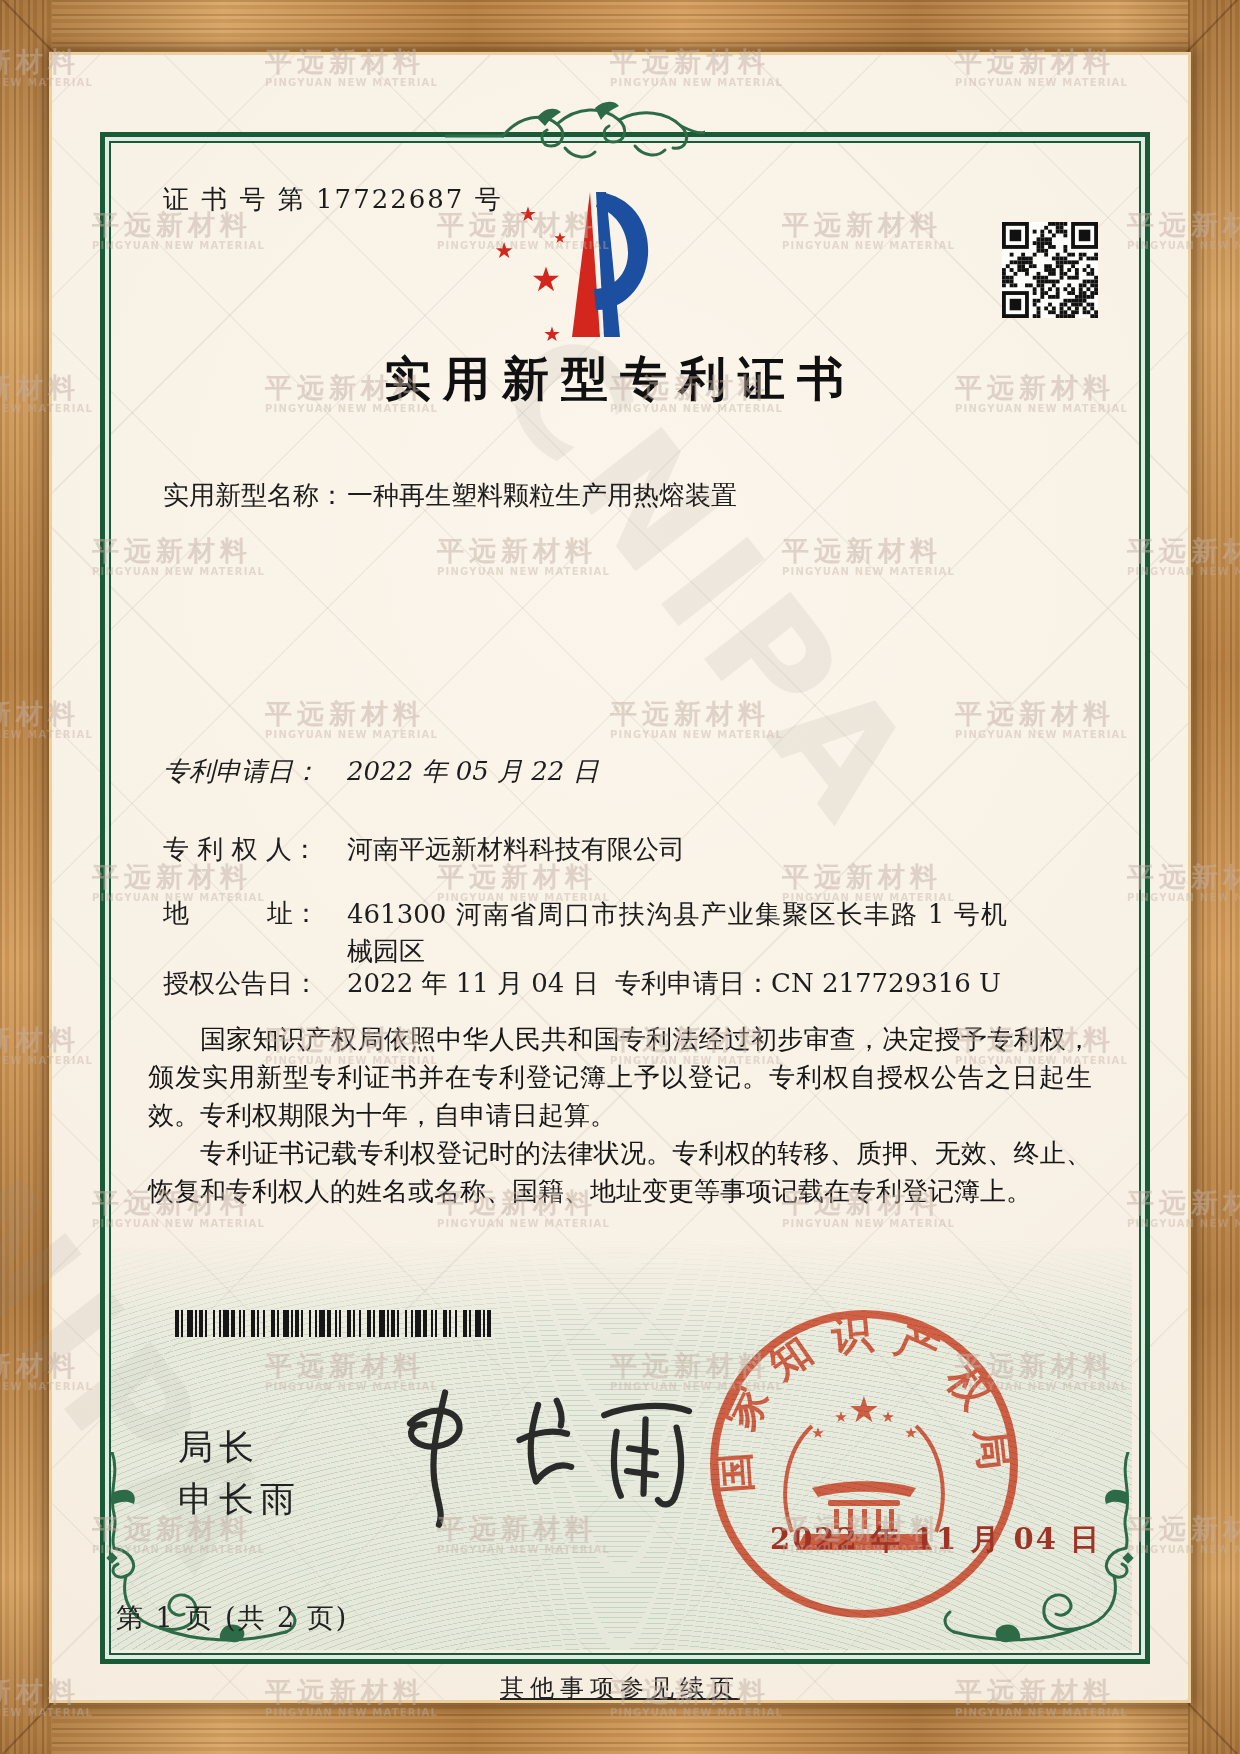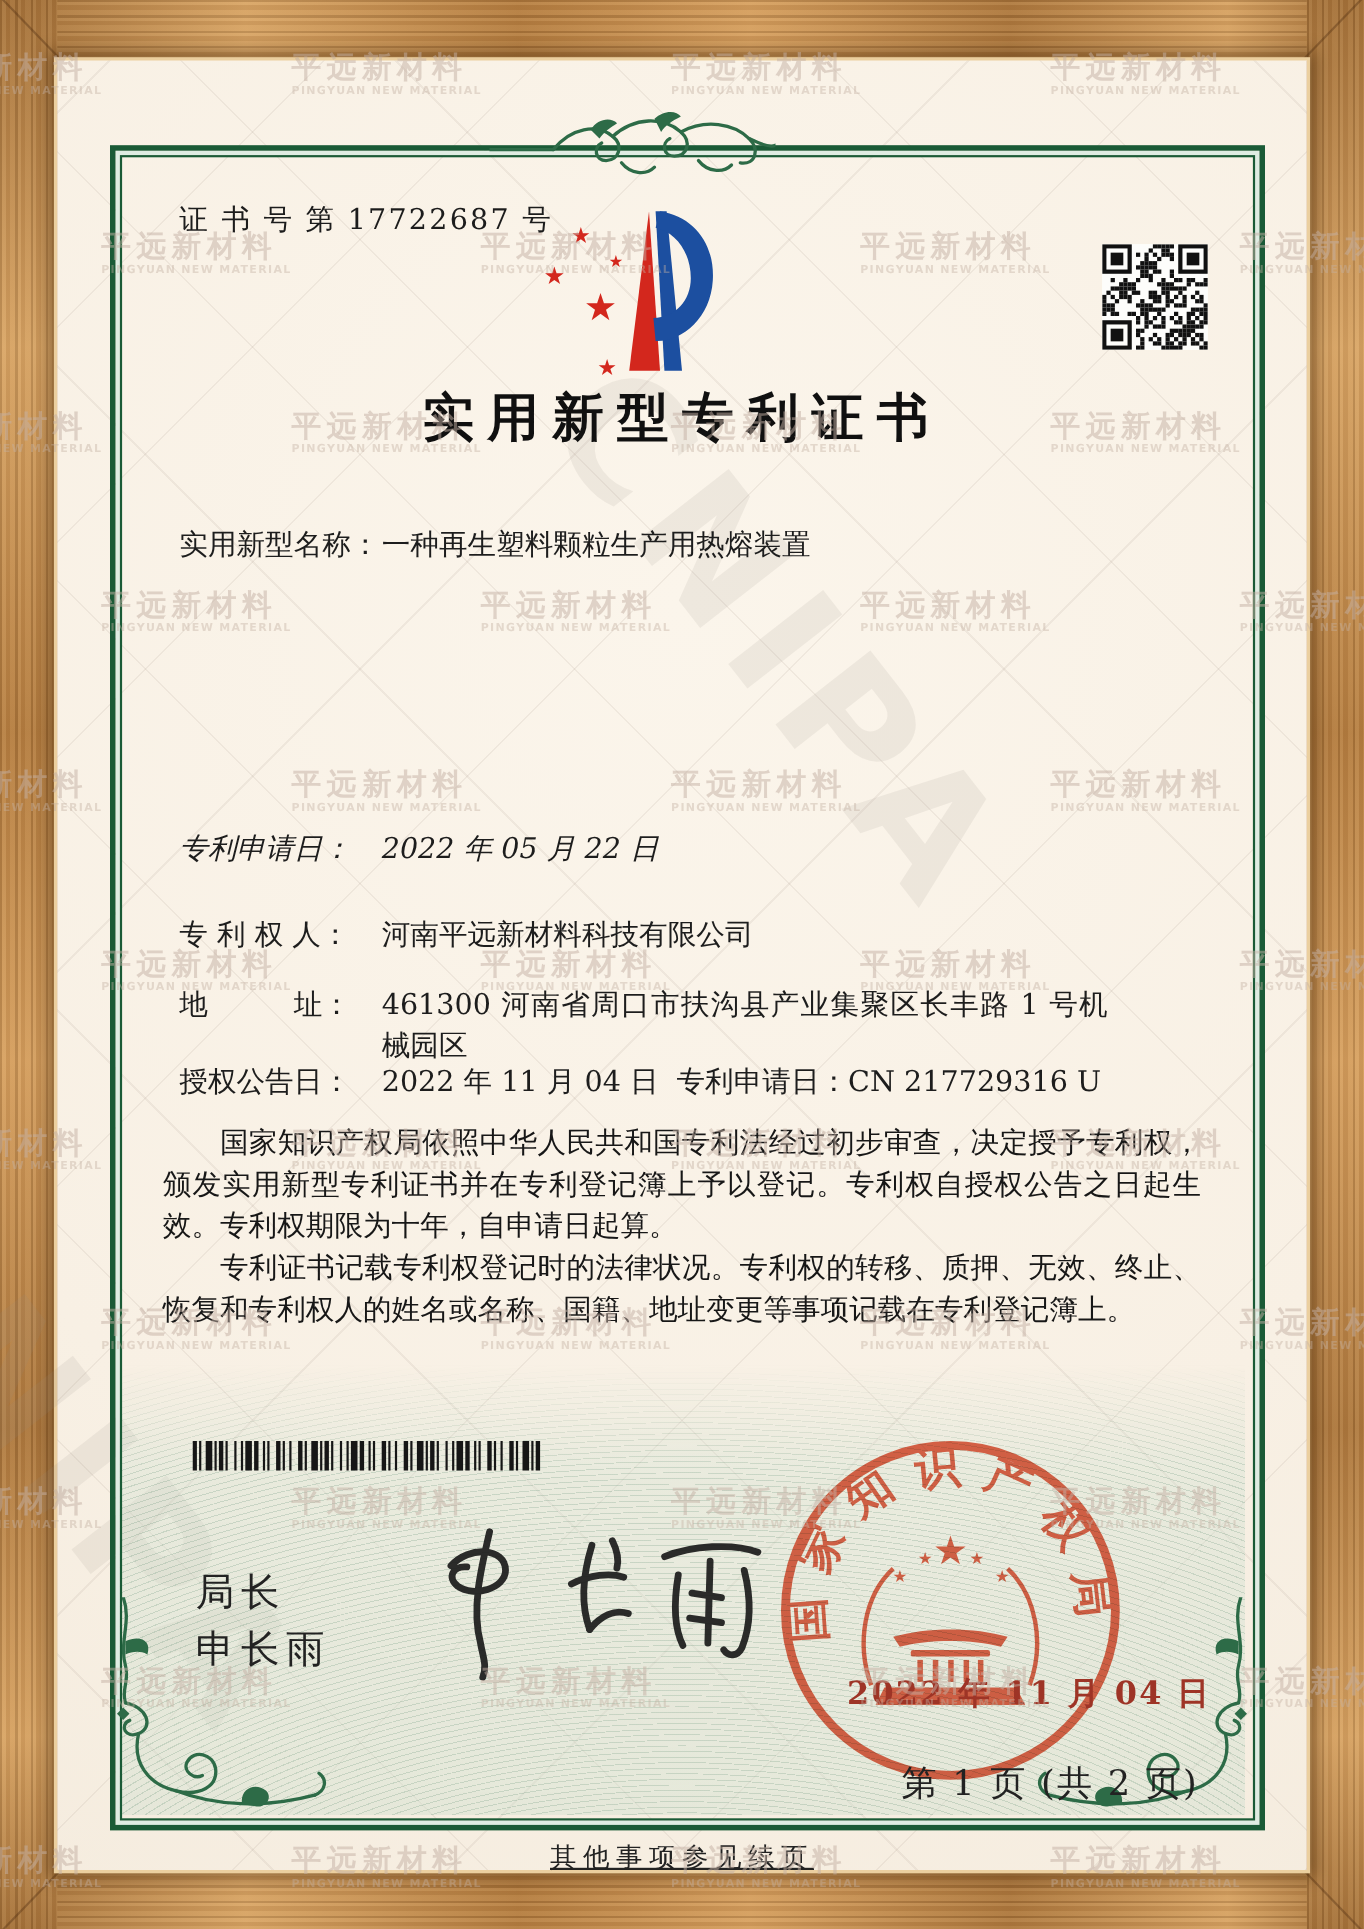--- a/index.html
+++ b/index.html
@@ -54,22 +54,22 @@
   .fval{vertical-align:top;}
   .fval-wrap{display:inline-block;width:660px;white-space:normal;line-height:37px;vertical-align:top;text-align:justify;}
   .frow2{position:absolute;left:615px;z-index:10;font-size:26px;color:#1d1d1d;white-space:nowrap;}
   .bodytext{position:absolute;left:148px;top:1020px;width:944px;z-index:10;font-size:26px;
       line-height:38px;color:#171717;text-align:justify;}
   .bodytext p{margin:0;text-indent:2em;}
   .signer{position:absolute;left:178px;z-index:10;font-size:35px;letter-spacing:6px;color:#222;
       font-family:"DejaVu Sans","Liberation Sans",sans-serif;}
   .seal-date{position:absolute;left:770px;top:1520px;z-index:12;font-size:29px;letter-spacing:2px;
       color:#9e3426;font-weight:bold;}
-  .page-info{position:absolute;left:100px;top:1600px;width:990px;text-align:right;z-index:10;
-      font-size:32px;color:#222;letter-spacing:2px;}
+  .page-info{position:absolute;left:100px;top:1600px;width:990px;text-align:left;z-index:10;
+      font-size:27px;color:#222;letter-spacing:2px;padding-left:16px;}
   .cont-note{position:absolute;left:0;top:1672px;width:1240px;text-align:center;z-index:10;
       font-size:24px;color:#222;letter-spacing:6px;text-decoration:underline;}
 
   
   .logo{position:absolute;left:480px;top:183px;z-index:10;}
   .qr{position:absolute;left:1002px;top:222px;width:96px;height:96px;z-index:10;background:#fdfdfb;}
   .barcode{position:absolute;left:175px;top:1310px;width:322px;height:27px;z-index:10;}
   .signature{position:absolute;left:360px;top:1378px;z-index:11;}
   .seal{position:absolute;left:692px;top:1292px;z-index:9;opacity:.9;mix-blend-mode:multiply;}
 

